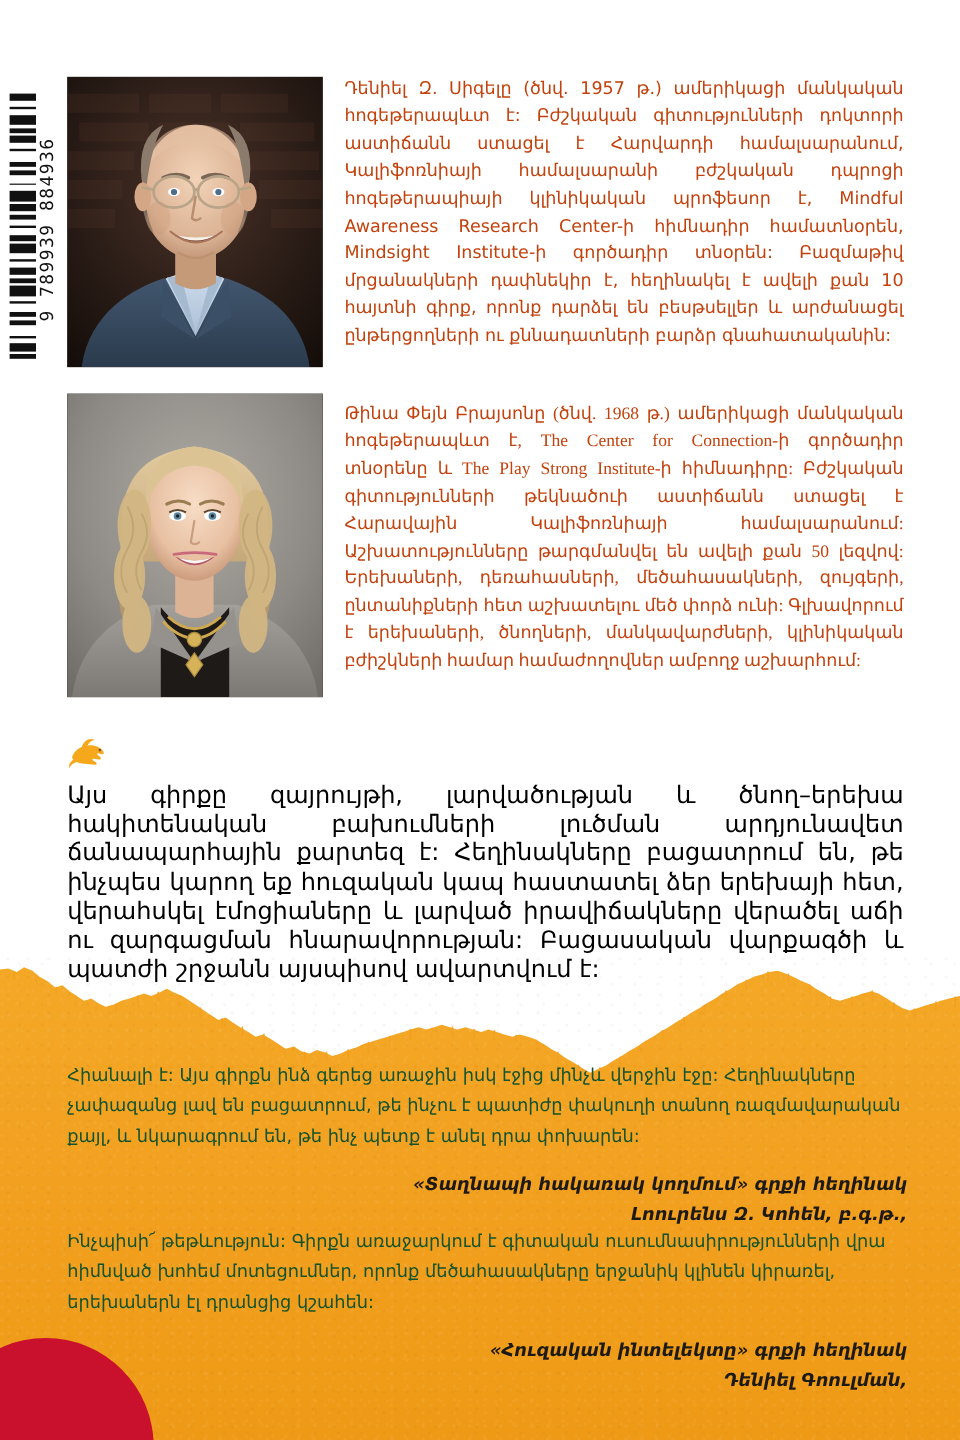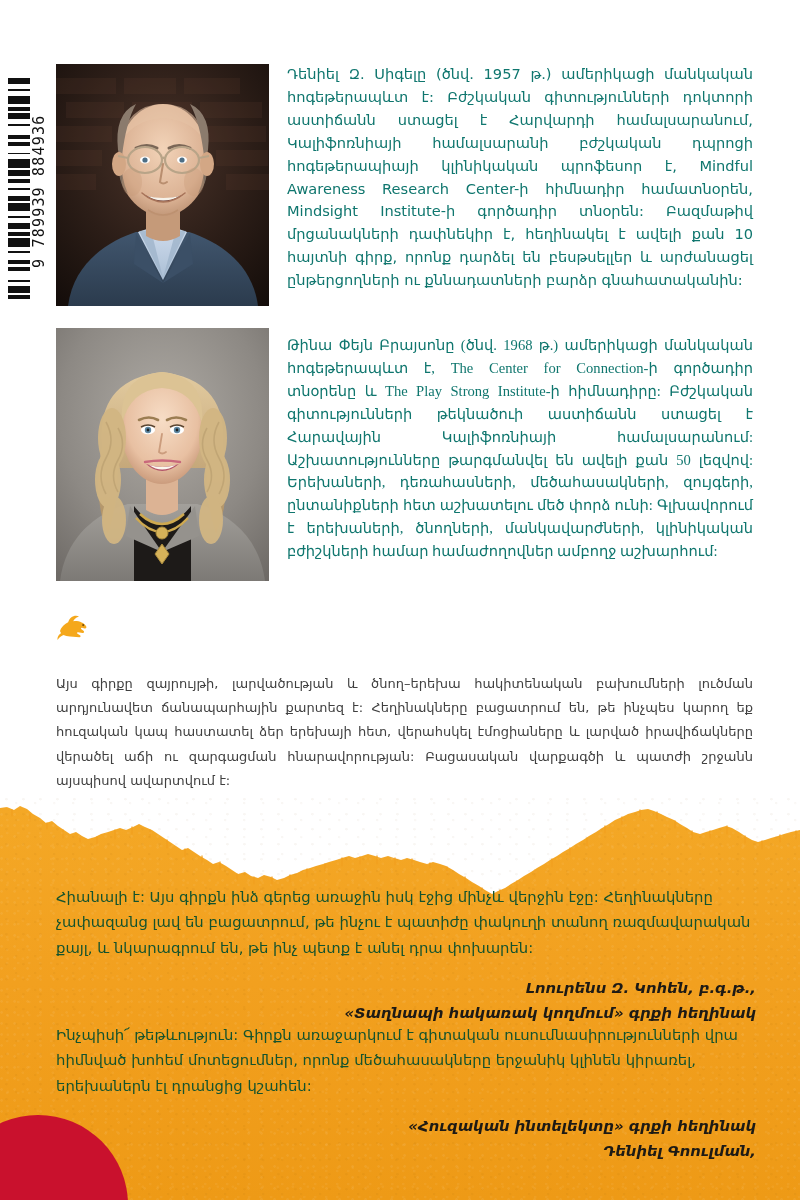--- a/index.html
+++ b/index.html
@@ -80,21 +80,21 @@
   }
   .photo svg { display: block; width: 100%; height: 100%; }
 
   
   .bio {
     position: absolute;
     left: 287px;
     width: 466px;
     font-size: 14.6px;
     line-height: 22.9px;
-    color: #0f766e;
+    color: #c2410c;
     text-align: justify;
     text-justify: inter-word;
     font-family: "DejaVu Sans", "Liberation Sans", sans-serif;
     hyphens: manual;
   }
   .bio-siegel { top: 63px; }
   .bio-bryson { top: 334px; font-family: Liberation Serif, serif; }
 
   
   .dove-icon {
@@ -103,25 +103,25 @@
     top: 613px;
     width: 34px;
     height: 30px;
   }
   .dove-icon svg { display: block; width: 100%; height: 100%; }
 
   
   .intro-para {
     position: absolute;
     left: 56px;
-    top: 672px;
+    top: 650px;
     width: 697px;
-    font-size: 13px;
+    font-size: 20px;
     line-height: 24.2px;
-    color: #404040;
+    color: #000000;
     text-align: justify;
     text-justify: inter-word;
   }
 
   
   .orange-panel {
     position: absolute;
     left: 0;
     top: 790px;
     width: 800px;
@@ -505,22 +505,22 @@
             <path d="M796,41 v8"></path>
         </g>
       </svg>
     </div>
     <div class="paper-noise"></div>
   </div>
 
   <div class="quote-block quote-1">
     <div class="quote-text">Հիանալի է: Այս գիրքն ինձ գերեց առաջին իսկ էջից մինչև վերջին էջը: Հեղինակները չափազանց լավ են բացատրում, թե ինչու է պատիժը փակուղի տանող ռազմավարական քայլ, և նկարագրում են, թե ինչ պետք է անել դրա փոխարեն:</div>
     <div class="quote-attrib">
+      <span class="line">«Տաղնապի հակառակ կողմում» գրքի հեղինակ</span>
       <span class="line">Լոուրենս Զ. Կոհեն, բ.գ.թ.,</span>
-      <span class="line">«Տաղնապի հակառակ կողմում» գրքի հեղինակ</span>
     </div>
   </div>
 
   <div class="quote-block quote-2">
     <div class="quote-text">Ինչպիսի՜ թեթևություն: Գիրքն առաջարկում է գիտական ուսումնասիրությունների վրա հիմնված  խոհեմ մոտեցումներ, որոնք մեծահասակները երջանիկ կլինեն կիրառել, երեխաներն էլ դրանցից կշահեն:</div>
     <div class="quote-attrib">
       <span class="line">«Հուզական ինտելեկտը» գրքի հեղինակ</span>
       <span class="line">Դենիել Գոուլման,</span>
     </div>
   </div>

